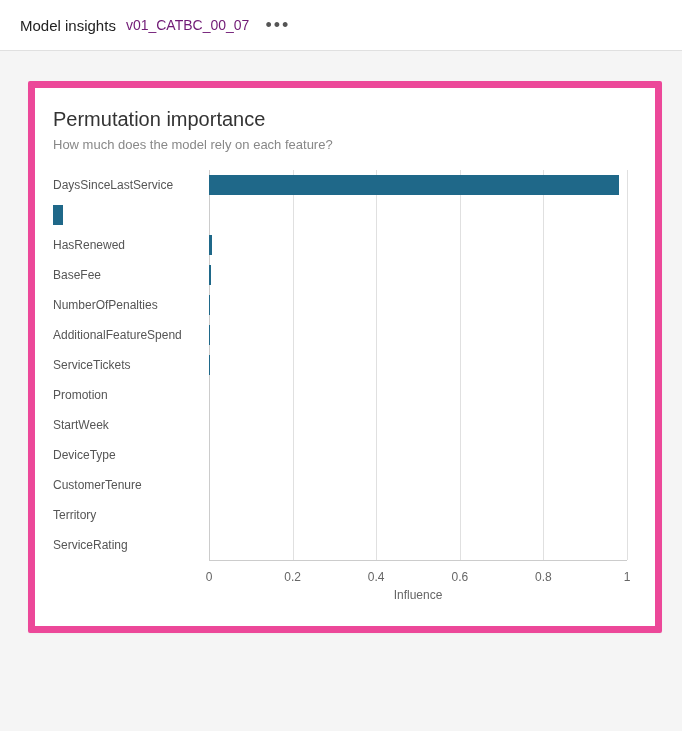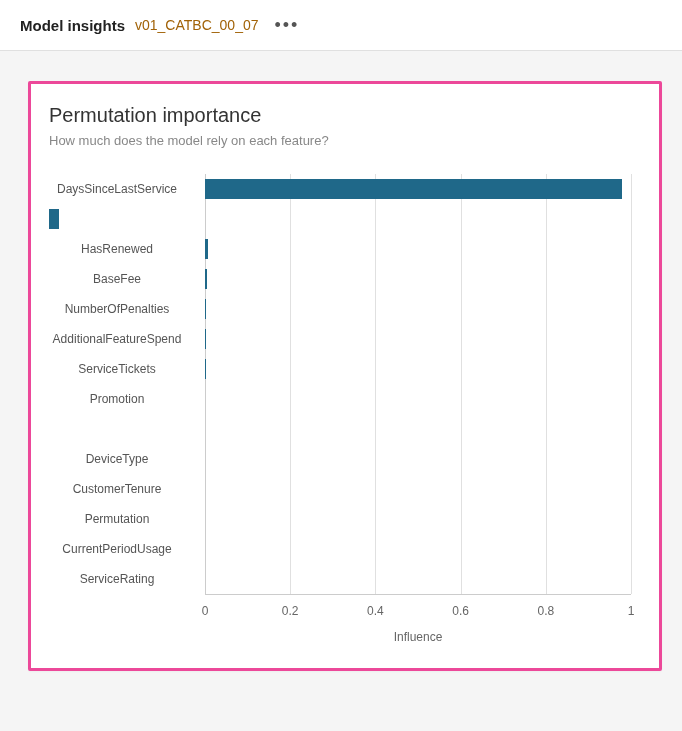--- a/index.html
+++ b/index.html
@@ -12,68 +12,68 @@
     .header {
       background: #fff;
       padding: 12px 20px;
       border-bottom: 1px solid #e0e0e0;
       display: flex;
       align-items: center;
       gap: 10px;
     }
     .header-title {
       font-size: 15px;
-      font-weight: 700;
+      font-weight: 400;
       color: #222;
     }
     .header-subtitle {
       font-size: 14px;
-      color: #a16207;
+      color: #701a75;
       font-weight: 400;
     }
     .more-btn {
       cursor: pointer;
       padding: 4px 6px;
       font-size: 18px;
       color: #555;
       letter-spacing: 2px;
       line-height: 1;
     }
     .card-container {
       padding: 30px 20px 20px 28px;
     }
     .card {
       background: #fff;
-      border: 3px solid #ec4899;
+      border: 7px solid #ec4899;
       border-radius: 2px;
       padding: 20px 28px 24px 18px;
       box-shadow: 0 1px 2px rgba(0,0,0,0.03);
     }
     .card-title {
       font-size: 20px;
       font-weight: 400;
       color: #333;
       margin-bottom: 6px;
     }
     .card-subtitle {
       font-size: 13px;
       color: #888;
-      margin-bottom: 26px;
+      margin-bottom: 18px;
     }
     .chart {
       position: relative;
     }
     .bar-row {
       display: flex;
       align-items: center;
       height: 30px;
     }
     .bar-label {
       width: 156px;
-      text-align: center;
+      text-align: left;
       font-size: 12px;
       color: #555;
       padding-right: 20px;
       white-space: nowrap;
     }
     .bar-track {
       flex: 1;
       height: 100%;
       position: relative;
       display: flex;
@@ -114,21 +114,20 @@
       height: 18px;
     }
     .x-tick {
       position: absolute;
       transform: translateX(-50%);
       font-size: 12px;
       color: #666;
     }
     .x-label-row {
       display: flex;
-      margin-top: 8px;
     }
     .x-label {
       flex: 1;
       text-align: center;
       font-size: 12px;
       color: #666;
     }
     .axis-line {
       position: absolute;
       left: 156px;
@@ -215,44 +214,39 @@
                 <div class="bar-fill" style="width: 0.1%; background: rgb(31, 104, 137);"></div>
               </div>
             </div>
             <div class="bar-row">
               <div class="bar-label">Promotion</div>
               <div class="bar-track">
                 <div class="bar-fill" style="width: 0%; background: rgb(31, 104, 137);"></div>
               </div>
             </div>
             <div class="bar-row">
+              <div class="bar-label">StartWeek</div>
               <div class="bar-track">
                 <div class="bar-fill" style="width: 0%; background: rgb(31, 104, 137);"></div>
               </div>
             </div>
             <div class="bar-row">
               <div class="bar-label">DeviceType</div>
               <div class="bar-track">
                 <div class="bar-fill" style="width: 0%; background: rgb(31, 104, 137);"></div>
               </div>
             </div>
             <div class="bar-row">
               <div class="bar-label">CustomerTenure</div>
               <div class="bar-track">
                 <div class="bar-fill" style="width: 0%; background: rgb(31, 104, 137);"></div>
               </div>
             </div>
             <div class="bar-row">
-              <div class="bar-label">Permutation</div>
-              <div class="bar-track">
-                <div class="bar-fill" style="width: 0%; background: rgb(31, 104, 137);"></div>
-              </div>
-            </div>
-            <div class="bar-row">
-              <div class="bar-label">CurrentPeriodUsage</div>
+              <div class="bar-label">Territory</div>
               <div class="bar-track">
                 <div class="bar-fill" style="width: 0%; background: rgb(31, 104, 137);"></div>
               </div>
             </div>
             <div class="bar-row">
               <div class="bar-label">ServiceRating</div>
               <div class="bar-track">
                 <div class="bar-fill" style="width: 0%; background: rgb(31, 104, 137);"></div>
               </div>
             </div>

